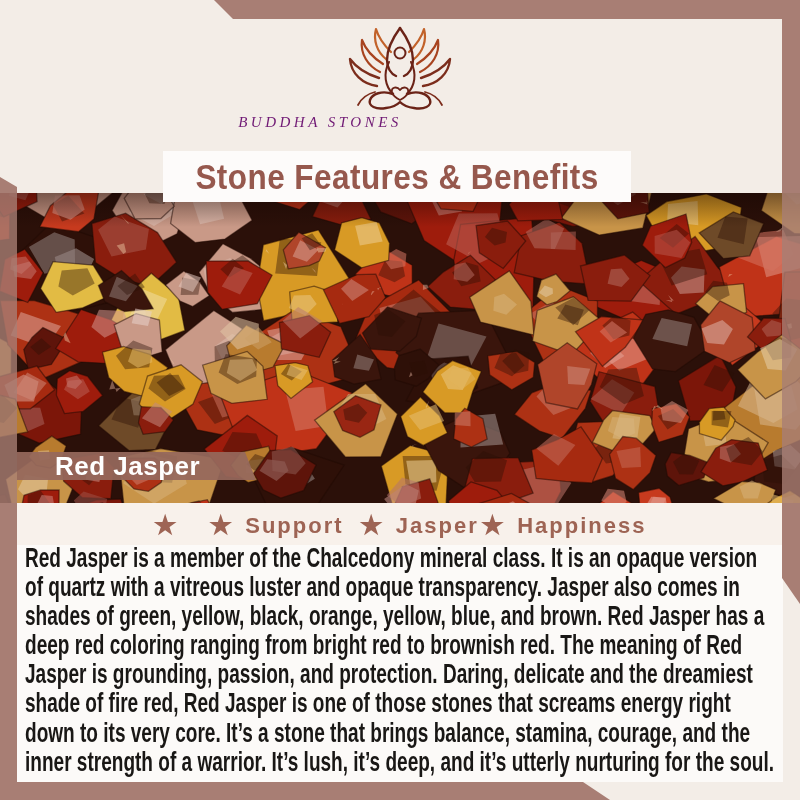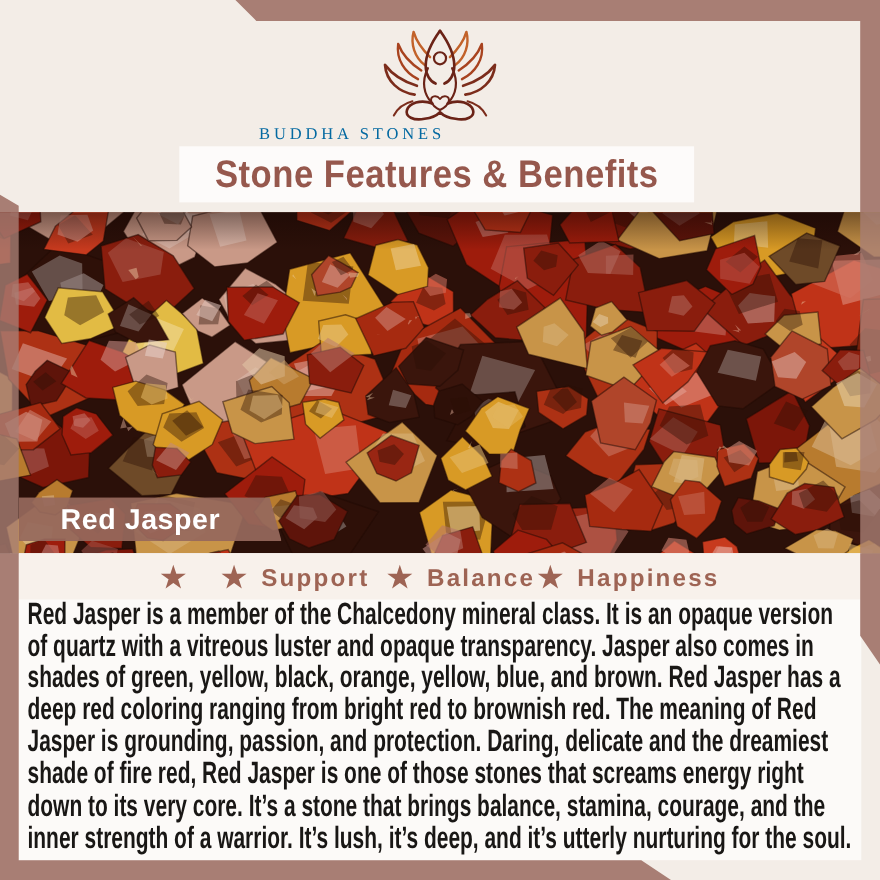--- a/index.html
+++ b/index.html
@@ -3,31 +3,31 @@
 <meta charset="utf-8">
 <style>
   html,body{margin:0;padding:0;background:#888;}
   .page{position:relative;width:800px;height:800px;overflow:hidden;
         background:#F3EDE7;font-family:"Liberation Sans",sans-serif;}
 
   
   .logo{position:absolute;left:330px;top:24px;width:140px;height:92px;z-index:2;}
   .brand-name{position:absolute;left:0;top:114px;width:640px;text-align:center;z-index:2;
       font-family:"Liberation Serif",serif;font-size:15px;letter-spacing:3.5px;
-      color:#0369a1;font-weight:400;}
-  .title-band{position:absolute;left:163px;top:133px;width:468px;height:51px;
+      color:#701a75;font-weight:400;font-style:italic;}
+  .title-band{position:absolute;left:163px;top:151px;width:468px;height:51px;
       background:#FDFBFA;z-index:2;display:flex;align-items:center;justify-content:center;}
   .page-title{font-size:35px;font-weight:bold;color:#96584D;white-space:nowrap;
       transform:scaleX(.9);transform-origin:center;letter-spacing:.5px;}
 
   
   .photo{position:absolute;left:0;top:193px;width:800px;height:310px;z-index:1;background:#2b1009;}
   .photo svg{display:block;}
 
-  .photo-label-banner{position:absolute;left:17px;top:452px;width:239px;height:40px;z-index:3;
+  .photo-label-banner{position:absolute;left:17px;top:452px;width:239px;height:28px;z-index:3;
       background:rgba(150,104,92,.93);
       -webkit-clip-path:polygon(0 0,228px 0,239px 100%,0 100%);
       clip-path:polygon(0 0,228px 0,239px 100%,0 100%);
       display:flex;align-items:center;}
   .photo-label{color:#FFFFFF;font-size:26px;font-weight:bold;letter-spacing:.5px;
       padding-left:38px;line-height:40px;}
 
   
   .panel{position:absolute;left:17px;top:503px;width:766px;height:279px;background:#FCFAF8;z-index:2;}
   .star-row{position:absolute;left:0;top:0;width:100%;height:42px;background:#F8F1EB;
@@ -448,21 +448,21 @@
   </div>
 
   <div class="photo-label-banner">
     <span class="photo-label">Red Jasper</span>
   </div>
 
   <div class="panel">
     <div class="star-row">
       <span class="bg b1"><span class="st">★</span></span>
       <span class="bg b2"><span class="st">★</span><span>Support</span></span>
-      <span class="bg b3"><span class="st">★</span><span>Balance</span></span>
+      <span class="bg b3"><span class="st">★</span><span>Jasper</span></span>
       <span class="bg b4"><span class="st">★</span><span>Happiness</span></span>
     </div>
     <div class="description">Red Jasper is a member of the Chalcedony mineral class. It is an opaque version
 of quartz with a vitreous luster and opaque transparency. Jasper also comes in
 shades of green, yellow, black, orange, yellow, blue, and brown. Red Jasper has a
 deep red coloring ranging from bright red to brownish red. The meaning of Red
 Jasper is grounding, passion, and protection. Daring, delicate and the dreamiest
 shade of fire red, Red Jasper is one of those stones that screams energy right
 down to its very core.  It’s a stone that brings balance, stamina, courage, and the
 inner strength of a warrior. It’s lush, it’s deep, and it’s utterly nurturing for the soul.</div>

